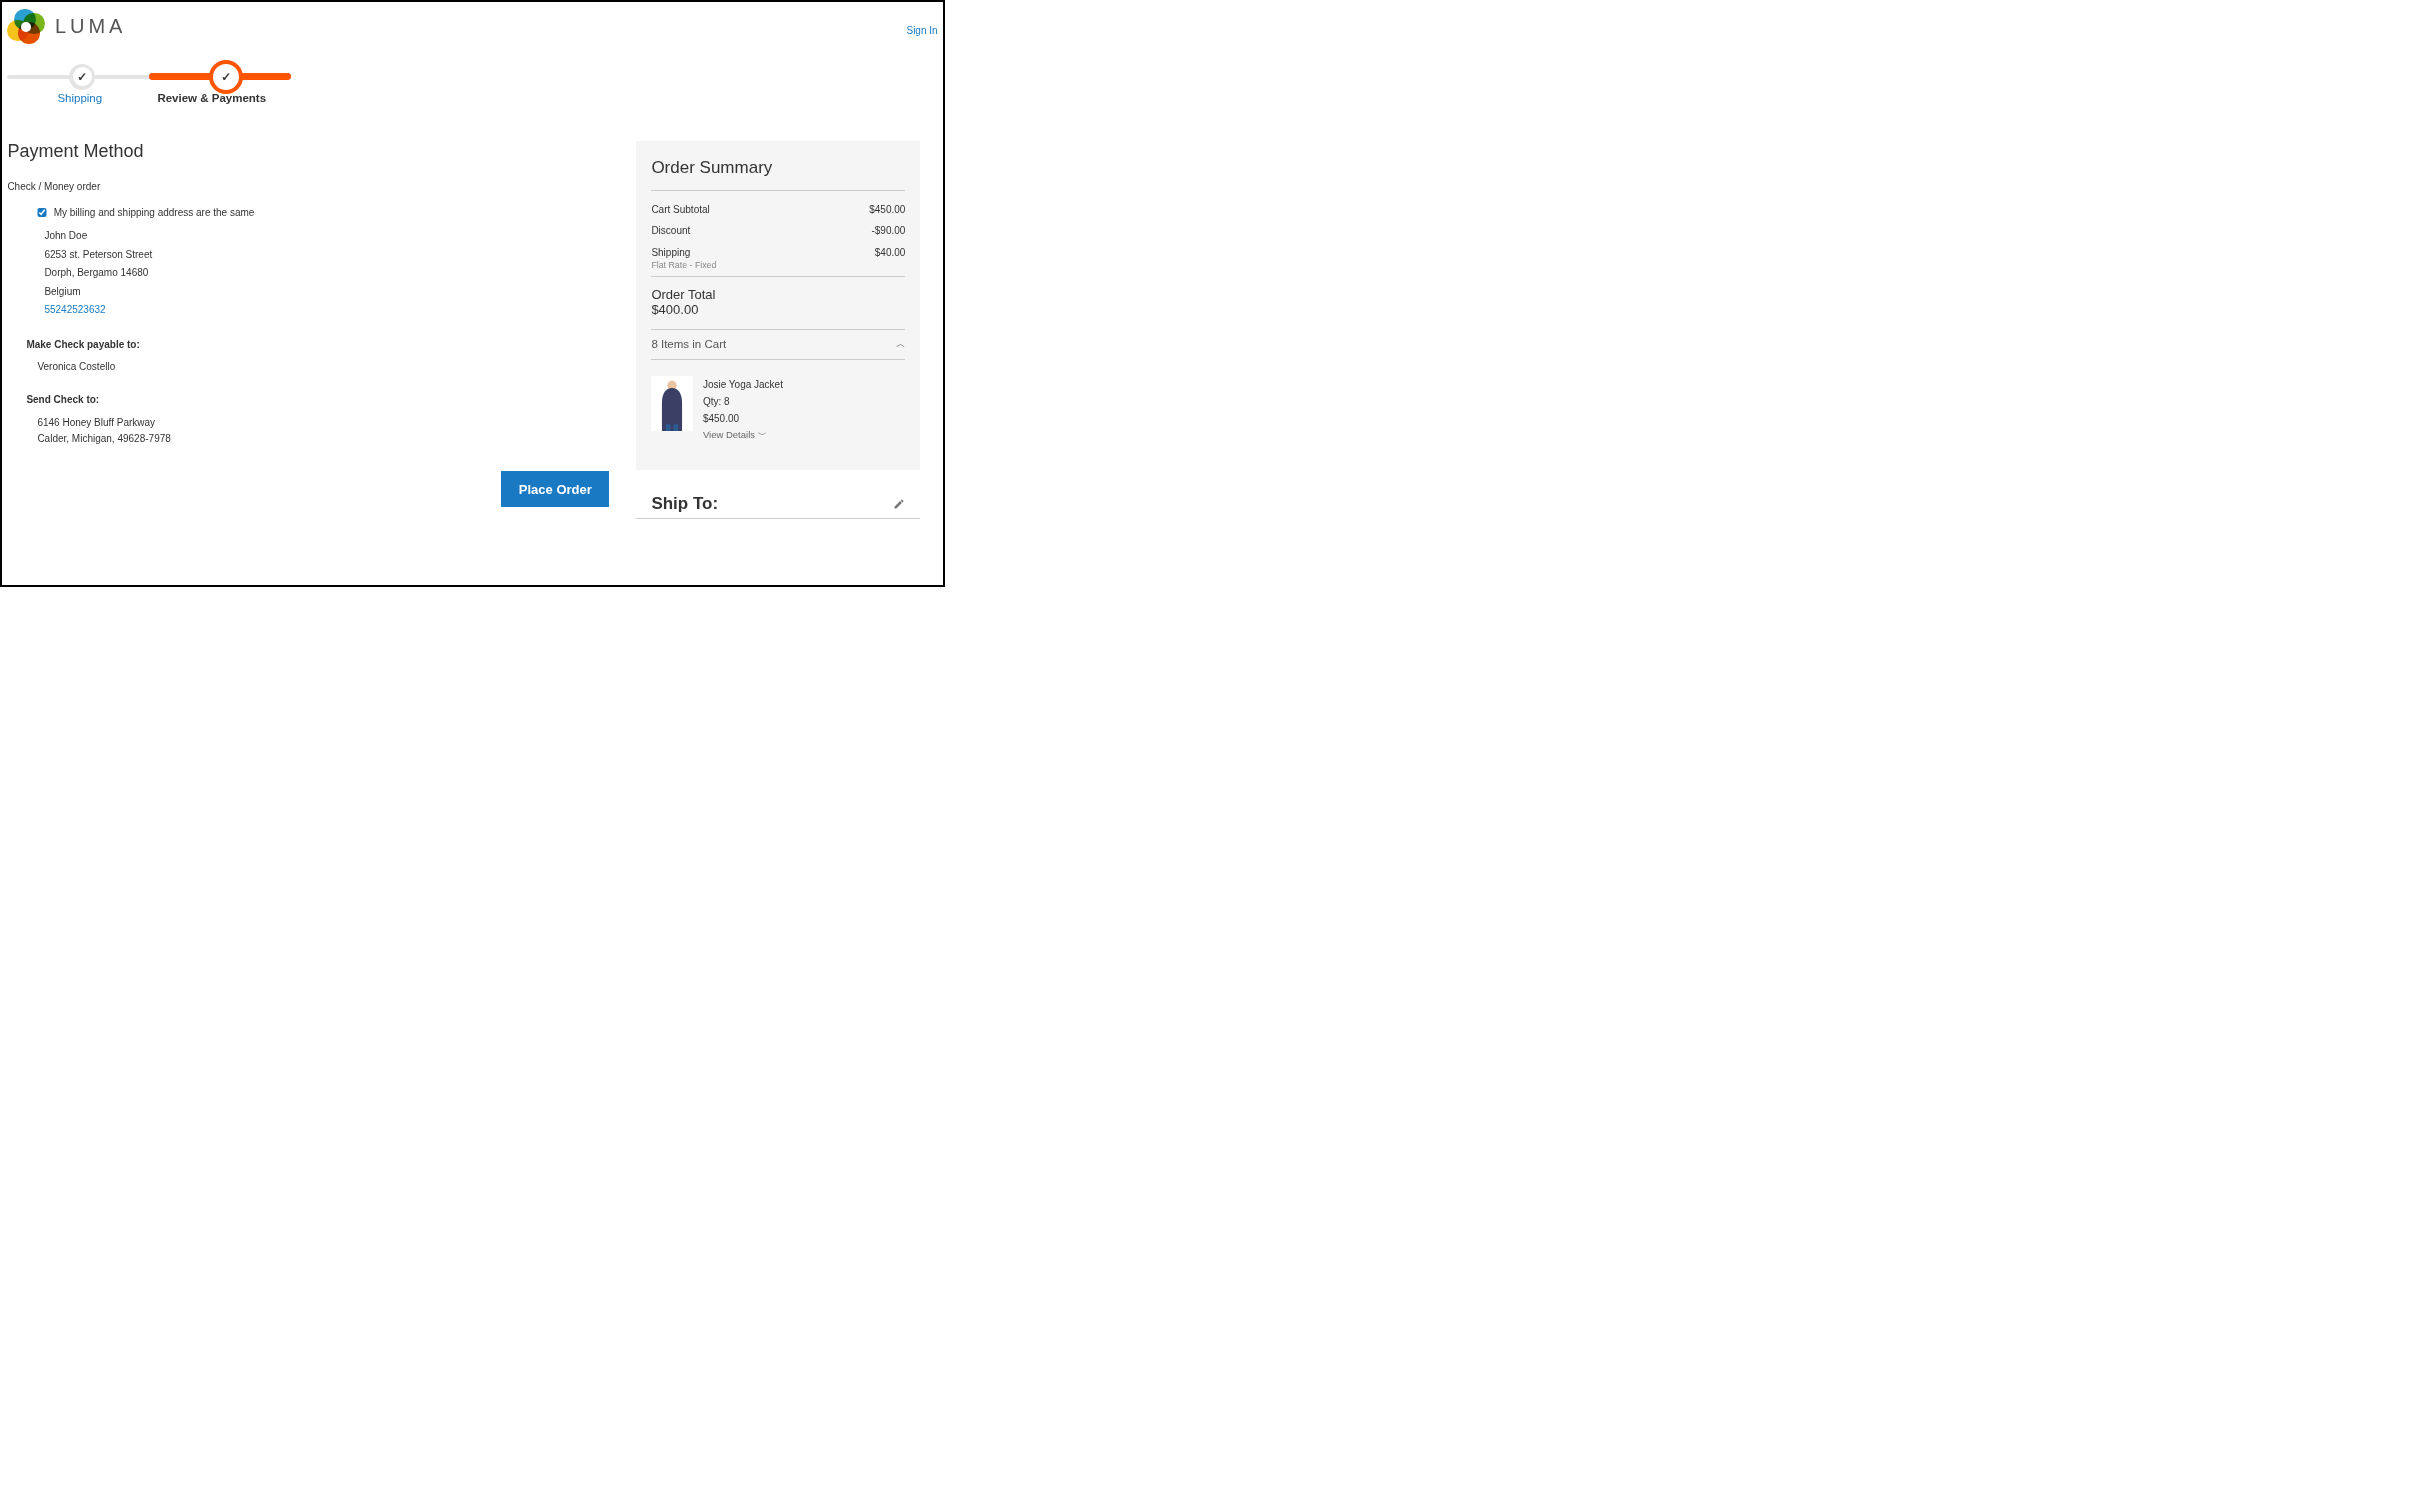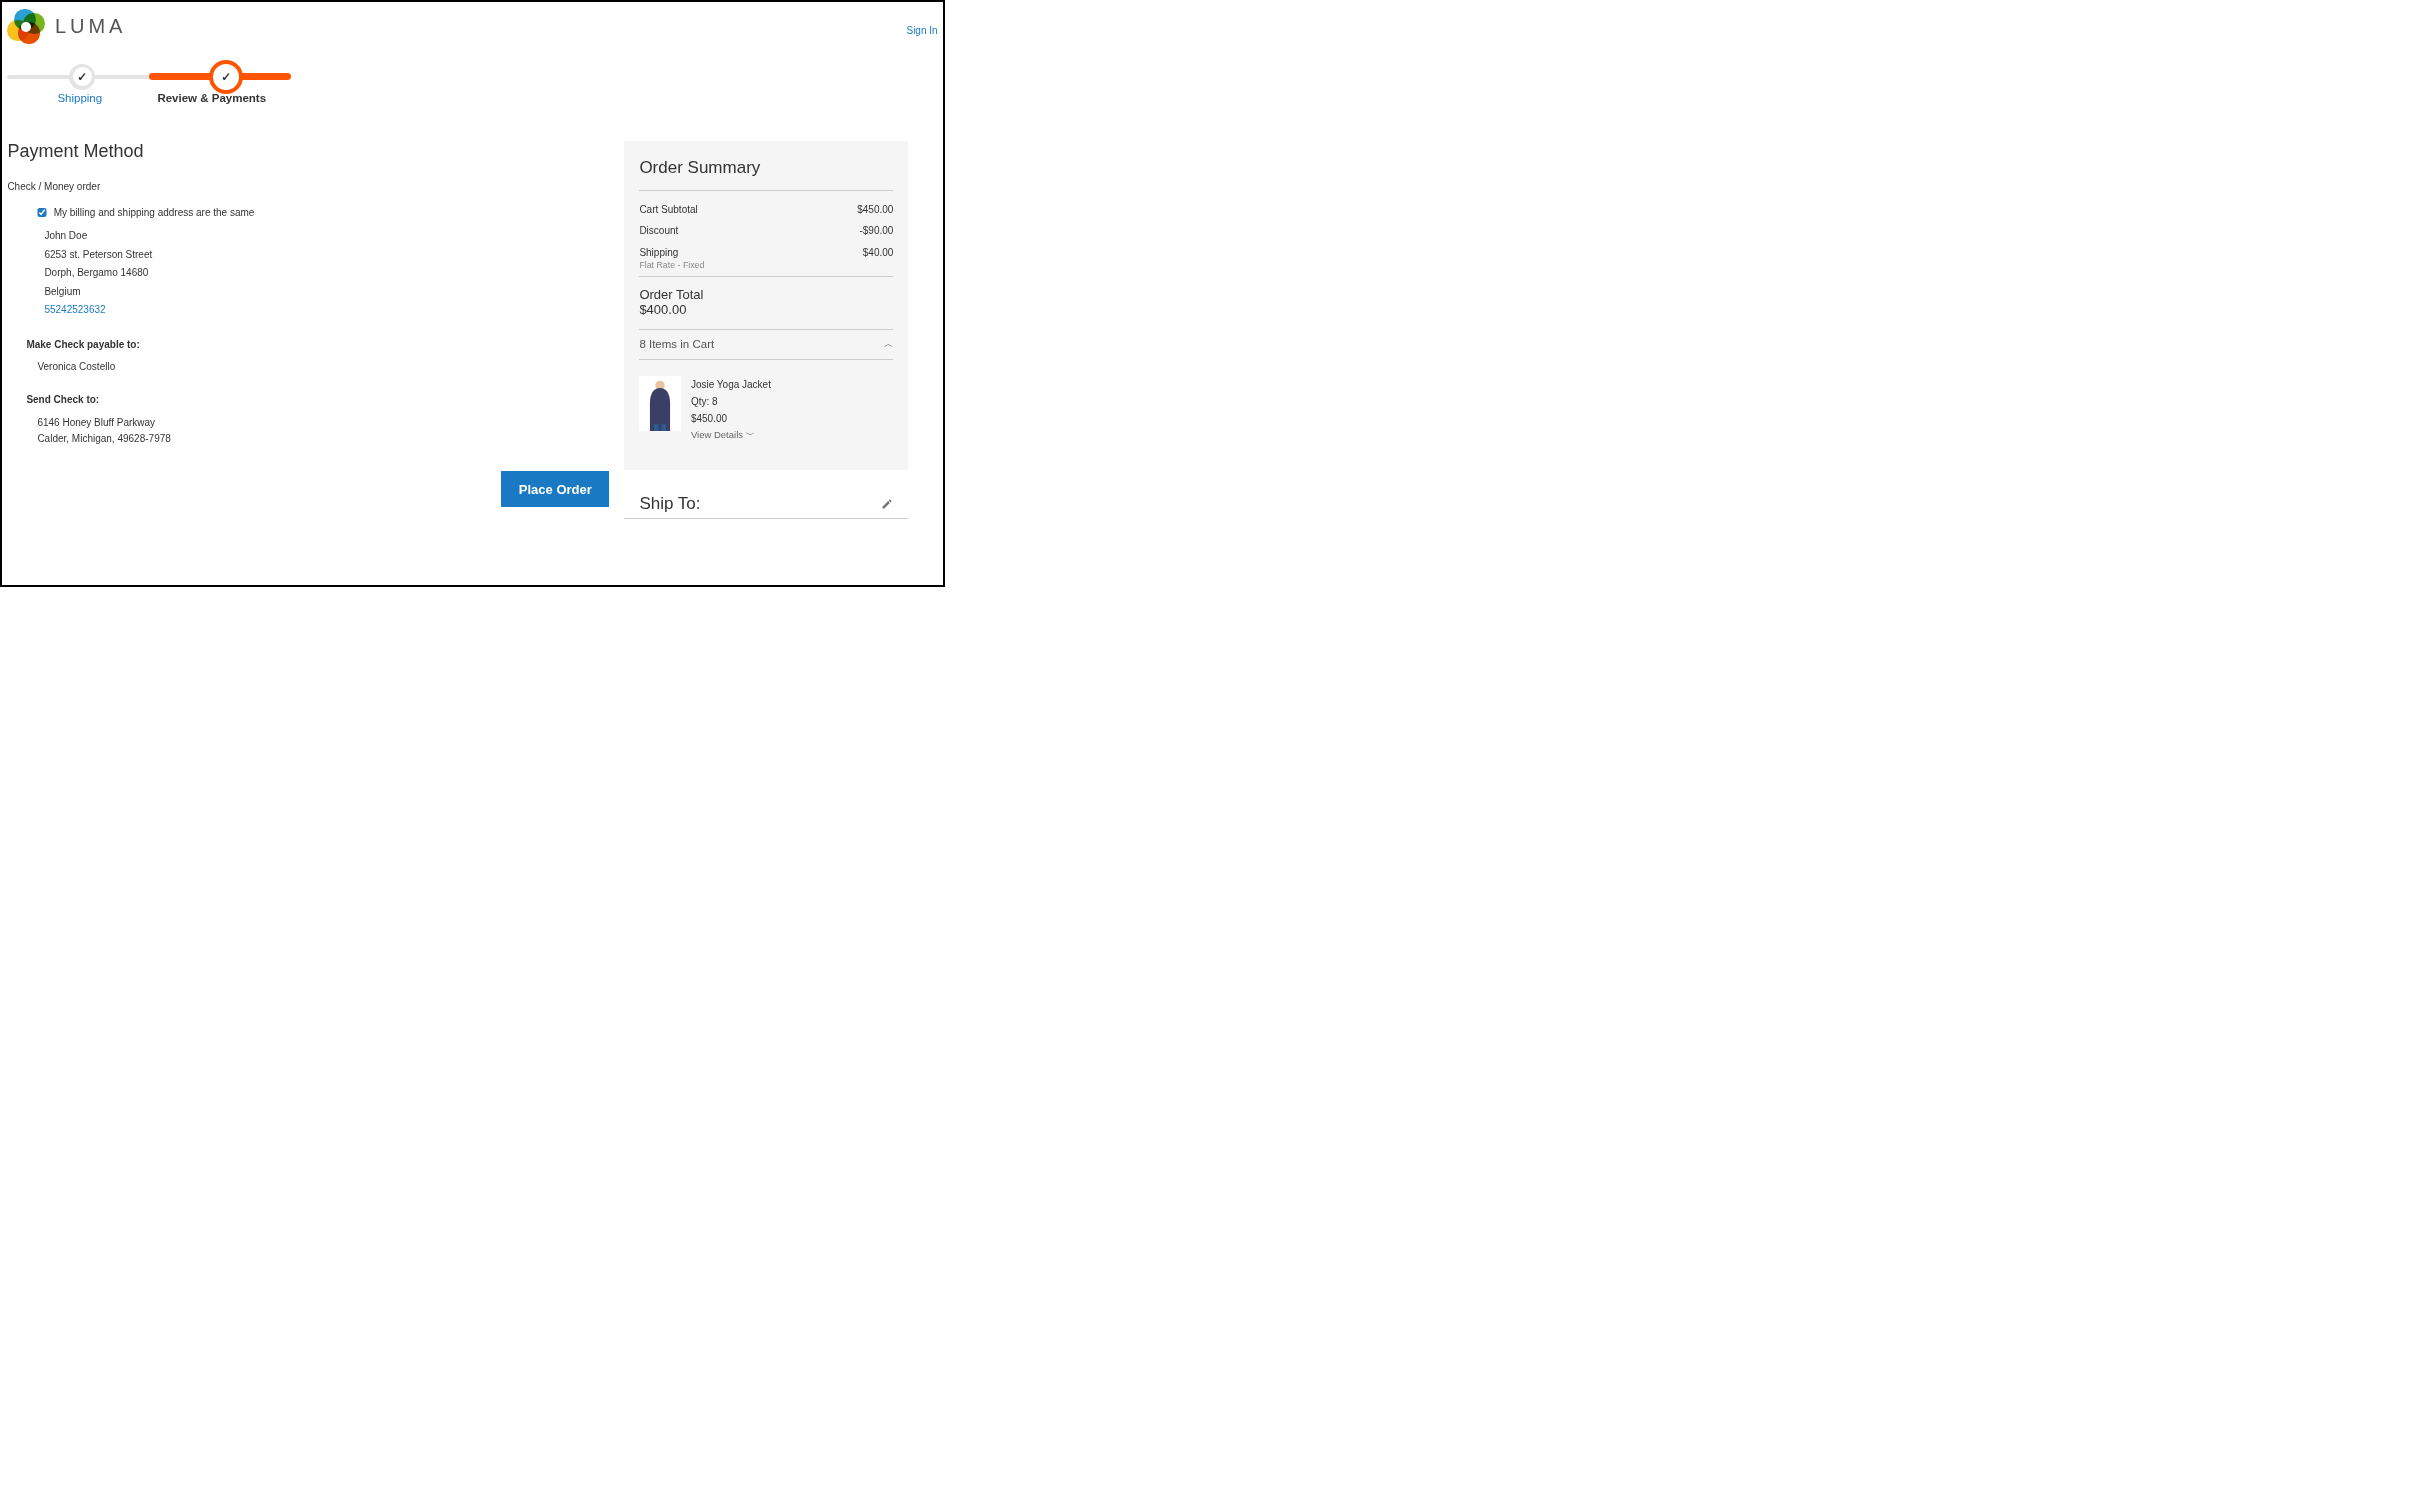--- a/index.html
+++ b/index.html
@@ -52,21 +52,21 @@
   }
   .pnode.n1 { left:62px; border:2px solid #e4e4e4; background:#e4e4e4;}
   .pnode.n1 .inner { width:19px;height:19px;border-radius:50%;background:#fff;display:flex;align-items:center;justify-content:center;}
   .pnode.n2 { left:202px; top:0; width:34px;height:34px; border:4px solid #ff5501; }
   .check { font-size:12px; font-weight:bold; color:#333; }
   .plabel { position:absolute; top:32px; font-size:11.5px; }
   .plabel.l1 { left:50px; color:#1979c3; }
   .plabel.l2 { left:150px; color:#333; font-weight:600; }
 
   .main {
-    display:flex; padding: 27px 0 0 5.4px; gap: 15px;
+    display:flex; padding: 27px 0 0 5.4px; gap: 27px;
   }
   .left { width: 602px; }
   .right { width: 284px; }
 
   .section-title {
     font-size: 18px; font-weight:300; color:#333; margin-bottom: 19px;
   }
   .paymethod {
     font-size:10px; color:#333; margin-bottom:15px;
   }
@@ -98,21 +98,21 @@
   }
   .cart-item { display:flex; gap:9.5px; margin-top:16px; }
   .thumb {
     width:42px; height:55px; background:#fff; display:flex; align-items:flex-end; justify-content:center; overflow:hidden;
   }
   .item-info { font-size:10px; line-height:1.7; color:#333;}
   .item-info .name { color:#333; }
   .view-details { font-size:9.5px; color:#666; cursor:pointer;}
   .shipto {
     display:flex; justify-content:space-between; align-items:center;
-    font-size:17px; font-weight:400; color:#333; margin-top:24px;
+    font-size:17px; font-weight:700; color:#333; margin-top:24px;
     border-bottom:0.7px solid #ccc; padding:0 15px 4px 15px;
   }
   .pencil { width:12px;height:12px; cursor:pointer;}
   .chev { font-size:9.5px; }
 </style>
 </head>
 <body>
 
 <div class="header">
   <div class="logo-wrap">

